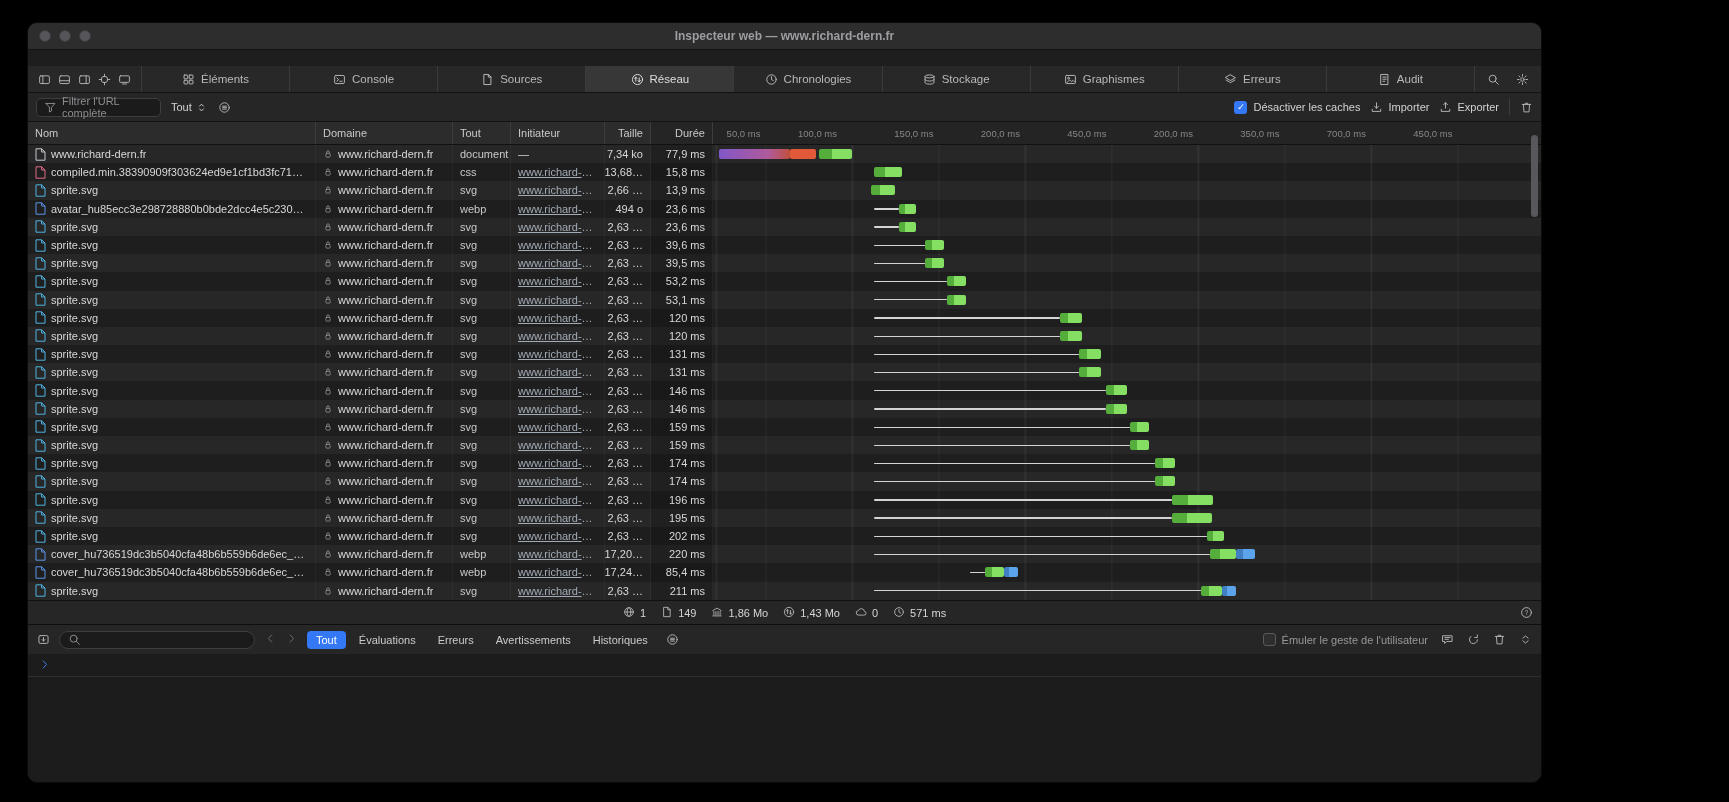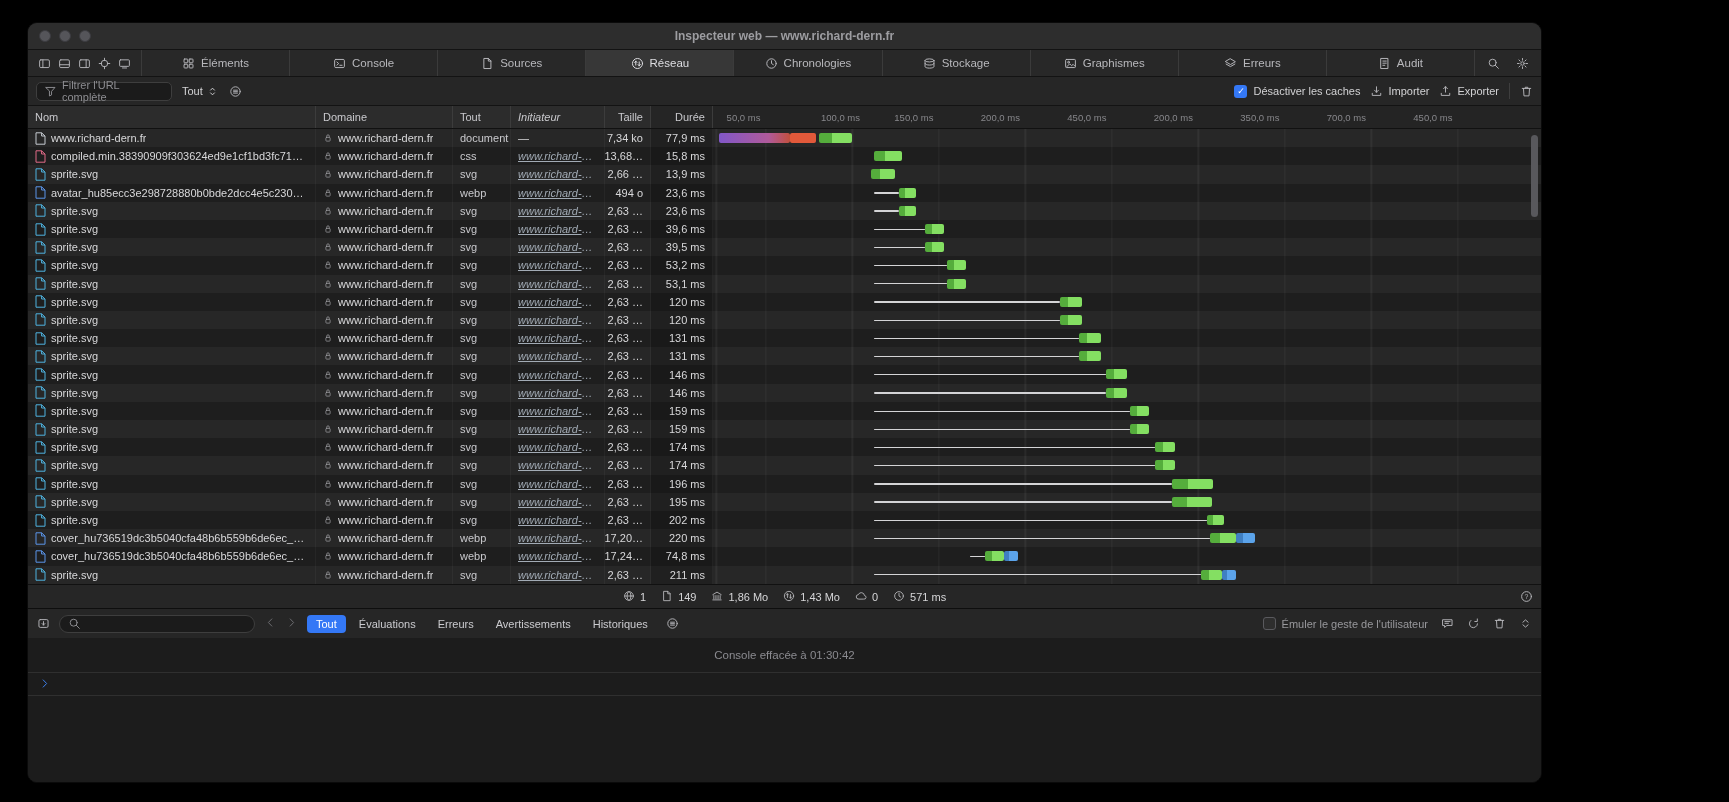--- a/index.html
+++ b/index.html
@@ -8,50 +8,50 @@
   .window{position:absolute;left:27px;top:22px;width:1513px;height:759px;background:#1e1e1e;
     border-radius:10px;overflow:hidden;border:1px solid #0a0a0a;box-shadow:0 22px 60px rgba(0,0,0,.65);
     color:#cfcfcf;font-size:11px;display:flex;flex-direction:column;}
   
   .titlebar{height:26px;flex:0 0 26px;background:#2d2d2d;border-bottom:1px solid #131313;
     display:flex;align-items:center;justify-content:center;position:relative;}
   .traffic{position:absolute;left:11px;top:7px;display:flex;gap:8px;}
   .light{width:12px;height:12px;border-radius:50%;background:#55555a;border:1px solid #3c3c40;box-sizing:border-box;}
   .title{color:#9d9da1;font-size:12px;font-weight:bold;}
   
-  .tabbar{height:26px;flex:0 0 26px;background:#282828;border-bottom:1px solid #131313;display:flex;align-items:stretch;}
+  .tabbar{height:26px;flex:0 0 26px;background:#282828;border-bottom:1px solid #131313;display:flex;align-items:stretch;margin-top:16px;}
   .win-controls{display:flex;align-items:center;gap:7px;padding:0 10px;border-right:1px solid #3b3b3b;color:#b2b2b6;}
   .tabs{flex:1;display:flex;align-items:stretch;}
   .tab{flex:1;display:flex;align-items:center;justify-content:center;gap:6px;color:#b8b8bc;
     border-right:1px solid #3b3b3b;cursor:default;white-space:nowrap;font-size:11.5px;}
   .tab.active{background:rgba(255,255,255,0.07);color:#dedee2;}
   .right-tools{display:flex;align-items:center;gap:16px;padding:0 12px;color:#b2b2b6;}
   .i13 svg{display:block;}
   
   .toolbar{height:28px;flex:0 0 28px;background:#262626;border-bottom:1px solid #131313;
     display:flex;align-items:center;justify-content:space-between;padding:0 8px;}
   .tleft,.tright{display:flex;align-items:center;gap:10px;}
   .filter-field{display:flex;align-items:center;gap:5px;background:#1b1b1b;border:1px solid #3e3e3e;
-    border-radius:5px;height:19px;padding:0 7px;color:#8d8d91;width:136px;box-sizing:border-box;}
+    border-radius:5px;height:19px;padding:0 7px;color:#8d8d91;width:125px;box-sizing:border-box;}
   .scope{display:flex;align-items:center;gap:3px;color:#d2d2d4;}
   .icbtn{color:#b2b2b6;display:flex;align-items:center;}
   .cbwrap{display:flex;align-items:center;gap:6px;color:#d2d2d4;}
   .cb{width:13px;height:13px;border-radius:3px;background:#3478f6;color:#fff;display:flex;
     align-items:center;justify-content:center;font-size:9px;line-height:1;}
   .cb.un{background:#2e2e2e;border:1px solid #5a5a5e;color:transparent;box-sizing:border-box;}
   .tbtn{display:flex;align-items:center;gap:5px;color:#d2d2d4;}
   .tbtn svg,.cbwrap svg{color:#b2b2b6;}
   .vr{width:1px;height:16px;background:#3e3e3e;}
   
   .netheader{height:22px;flex:0 0 22px;display:flex;background:#2c2c2c;border-bottom:1px solid #111;color:#c9c9cd;}
   .hcell{display:flex;align-items:center;padding:0 7px;border-right:1px solid #3c3c3c;box-sizing:border-box;}
   .c-name{width:288px;}
   .c-domain{width:137px;}
   .c-type{width:58px;}
-  .c-init{width:94px;font-style:italic;}
+  .c-init{width:94px;}
   .c-size{width:46px;justify-content:flex-end;}
   .c-dur{width:62px;justify-content:flex-end;}
   .hcell.c-dur{background:rgba(0,0,0,0.14);}
   .c-wf{flex:1;position:relative;border-right:none;overflow:hidden;}
   .netheader .c-wf{background:#242424;}
   .wfbg{background-image:repeating-linear-gradient(90deg,rgba(255,255,255,0.05) 0 1px,transparent 1px 86.5px);
     background-position:52.4px 0;}
   .tick{position:absolute;top:0;height:100%;display:flex;align-items:center;color:#87878b;
     font-size:9.5px;transform:translateX(-100%);padding-right:5px;white-space:nowrap;}
   
@@ -315,21 +315,21 @@
 
     <div class="netheader">
       <div class="hcell c-name">Nom</div>
       <div class="hcell c-domain">Domaine</div>
       <div class="hcell c-type">Tout</div>
       <div class="hcell c-init">Initiateur</div>
       <div class="hcell c-size">Taille</div>
       <div class="hcell c-dur">Durée</div>
       <div class="hcell c-wf wfbg" id="timeline-header">
           <div class="tick" style="left: 52.419px;">50,0 ms</div>
-          <div class="tick" style="left: 152px;">100,0 ms</div>
+          <div class="tick" style="left: 129px;">100,0 ms</div>
           <div class="tick" style="left: 225.419px;">150,0 ms</div>
           <div class="tick" style="left: 311.919px;">200,0 ms</div>
           <div class="tick" style="left: 398.419px;">450,0 ms</div>
           <div class="tick" style="left: 484.919px;">200,0 ms</div>
           <div class="tick" style="left: 571.419px;">350,0 ms</div>
           <div class="tick" style="left: 657.919px;">700,0 ms</div>
           <div class="tick" style="left: 744.419px;">450,0 ms</div>
         </div>
     </div>
 
@@ -1041,21 +1041,21 @@
                 <path d="M6 7V4.9a2 2 0 014 0V7"></path>
               </svg>
             </span>
             <span class="nm">www.richard-dern.fr</span>
           </div>
           <div class="cell c-type">webp</div>
           <div class="cell c-init">
             <span class="ilink">www.richard-d…</span>
           </div>
           <div class="cell c-size">17,24…</div>
-          <div class="cell c-dur">74,8 ms</div>
+          <div class="cell c-dur">85,4 ms</div>
           <div class="c-wf wfbg">
             <div class="wf-line" style="left: 256.559px; width: 15.57px;"></div>
             <div class="seg seg-green" style="left: 272.129px; width: 19.03px;"></div>
             <div class="seg seg-blue" style="left: 291.159px; width: 13.84px;"></div>
           </div>
         </div>
         <div class="row">
           <div class="cell c-name">
             <span class="ficon">
               <svg width="11" height="13" viewBox="0 0 11 13" fill="none" stroke="#4fb3e0" stroke-width="1">
@@ -1203,21 +1203,20 @@
           </span>
         <span class="icbtn">
             <svg width="13" height="13" viewBox="0 0 16 16" fill="none" stroke="currentColor" stroke-width="1.2" stroke-linecap="round" stroke-linejoin="round">
               <path d="M4.8 6.4L8 3.6l3.2 2.8"></path>
               <path d="M4.8 9.6L8 12.4l3.2-2.8"></path>
             </svg>
           </span>
       </div>
     </div>
 
-    <div class="con-msg">Console effacée à 01:30:42</div>
     <div class="con-prompt">
       <span style="color: rgb(61, 130, 240);"><svg width="13" height="13" viewBox="0 0 16 16" fill="none" stroke="currentColor" stroke-width="1.2" stroke-linecap="round" stroke-linejoin="round">
             <path d="M6.4 3.6L10.6 8 6.4 12.4"></path>
           </svg></span>
     </div>
     <div class="con-rest"></div>
 
     <div class="vthumb"></div>
   </div>
 </div>

